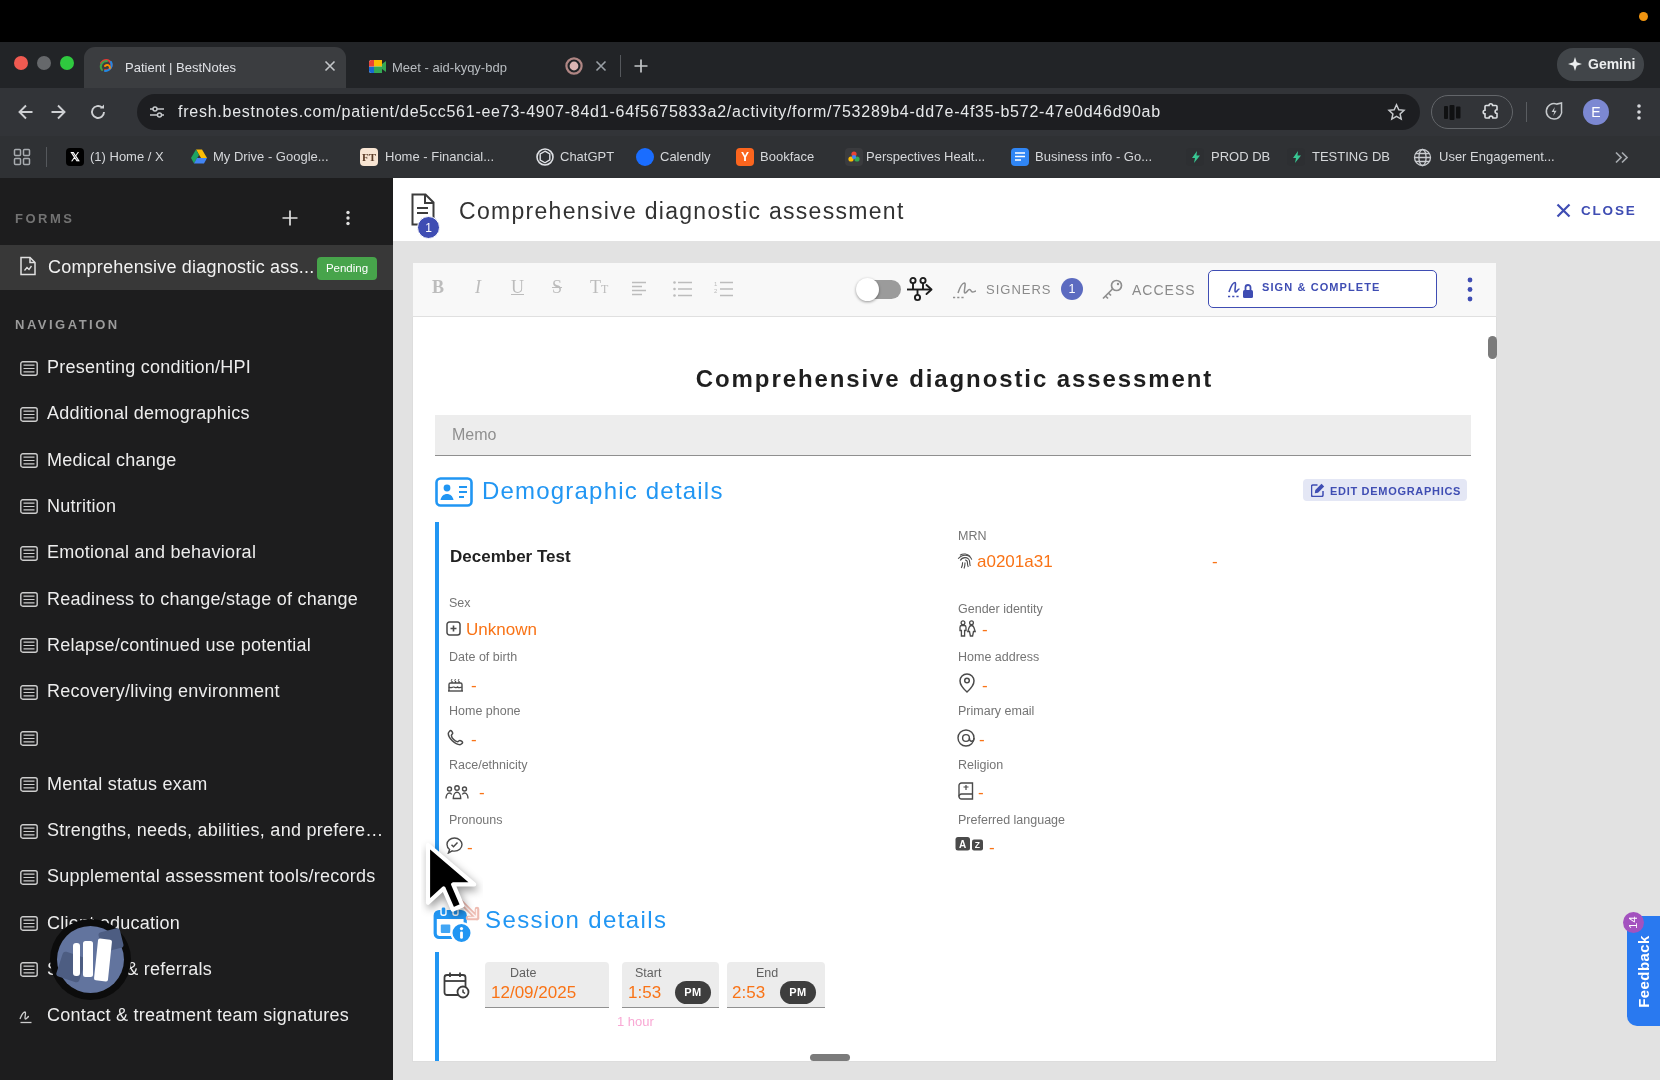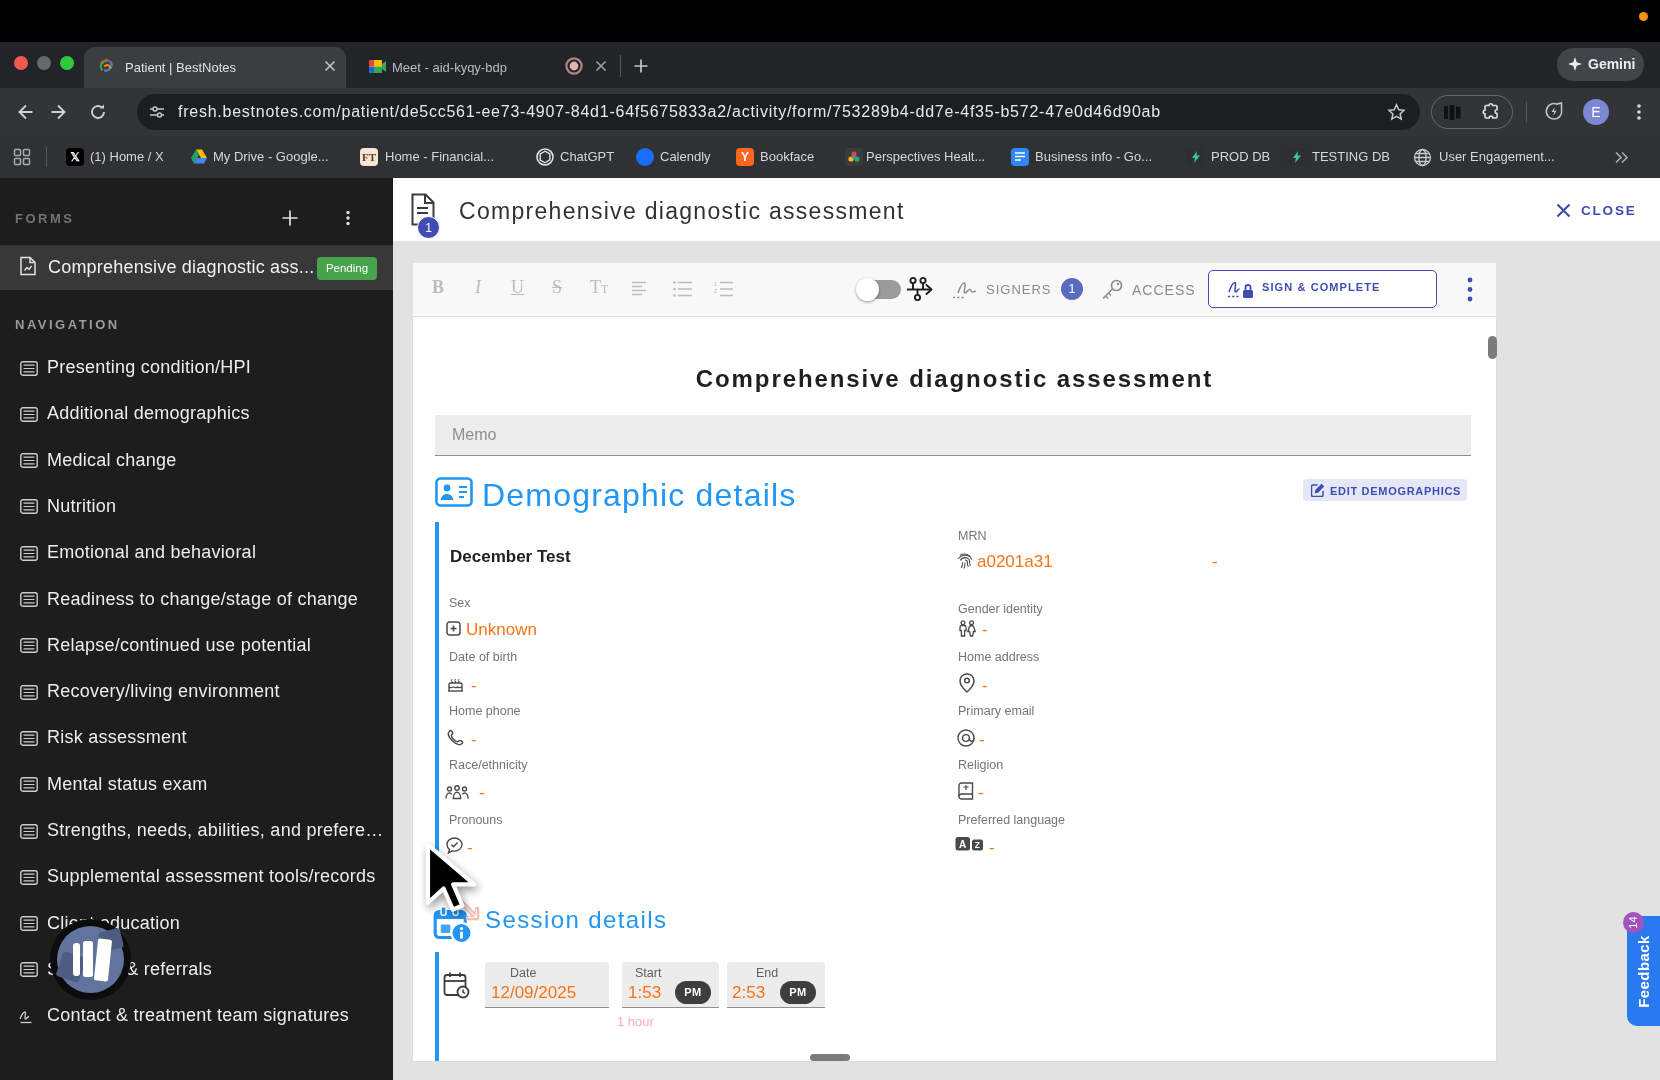--- a/index.html
+++ b/index.html
@@ -236,21 +236,20 @@
   <div class="a navitem" style="top:634.8px">Relapse/continued use potential</div>
   <svg class="a" style="left:20px;top:684.6px" width="18" height="15" viewBox="0 0 18 15" fill="none" stroke="#cdcdcd" stroke-width="1.4">
       <rect x="0.8" y="0.8" width="16.4" height="13.4" rx="2"></rect>
       <path d="M3.5 4.2h11M3.5 7.5h11M3.5 10.8h11" stroke-width="1.2"></path>
     </svg>
   <div class="a navitem" style="top:681.1px">Recovery/living environment</div>
   <svg class="a" style="left:20px;top:730.9px" width="18" height="15" viewBox="0 0 18 15" fill="none" stroke="#cdcdcd" stroke-width="1.4">
       <rect x="0.8" y="0.8" width="16.4" height="13.4" rx="2"></rect>
       <path d="M3.5 4.2h11M3.5 7.5h11M3.5 10.8h11" stroke-width="1.2"></path>
     </svg>
-  <div class="a navitem" style="top:727.4px">Risk assessment</div>
   <svg class="a" style="left:20px;top:777.2px" width="18" height="15" viewBox="0 0 18 15" fill="none" stroke="#cdcdcd" stroke-width="1.4">
       <rect x="0.8" y="0.8" width="16.4" height="13.4" rx="2"></rect>
       <path d="M3.5 4.2h11M3.5 7.5h11M3.5 10.8h11" stroke-width="1.2"></path>
     </svg>
   <div class="a navitem" style="top:773.7px">Mental status exam</div>
   <svg class="a" style="left:20px;top:823.5px" width="18" height="15" viewBox="0 0 18 15" fill="none" stroke="#cdcdcd" stroke-width="1.4">
       <rect x="0.8" y="0.8" width="16.4" height="13.4" rx="2"></rect>
       <path d="M3.5 4.2h11M3.5 7.5h11M3.5 10.8h11" stroke-width="1.2"></path>
     </svg>
   <div class="a navitem" style="top:820.0px">Strengths, needs, abilities, and preferen...</div>
@@ -362,21 +361,21 @@
   <div class="a" style="left:412px;top:365px;width:1085px;text-align:center;font-size:24px;font-weight:bold;color:#1f1f1f;letter-spacing:1.9px">Comprehensive diagnostic assessment</div>
   <div class="a" style="left:435px;top:415px;width:1036px;height:41px;background:#ededed;border-bottom:1.5px solid #8f8f8f"></div>
   <div class="a" style="left:452px;top:426px;font-size:16px;color:#8f8f8f">Memo</div>
 
   <svg class="a" style="left:435px;top:477px" width="38" height="30" viewBox="0 0 38 30">
       <rect x="1.5" y="1.5" width="35" height="27" rx="4" fill="none" stroke="#2196f3" stroke-width="2.6"></rect>
       <circle cx="12" cy="11" r="3.4" fill="#2196f3"></circle>
       <path d="M5.5 23c.8-4 3.4-6 6.5-6s5.7 2 6.5 6z" fill="#2196f3"></path>
       <path d="M24 10h8M24 15h8M24 20h5" stroke="#2196f3" stroke-width="2.2"></path>
     </svg>
-  <div class="a" style="left:482px;top:477px;font-size:32px;color:#2196f3;letter-spacing:1.2px">Demographic details</div>
+  <div class="a" style="left:482px;top:477px;font-size:24px;color:#2196f3;letter-spacing:1.2px">Demographic details</div>
   <div class="a" style="left:1303px;top:479px;width:164px;height:22px;border-radius:4px;background:#e4e7f5"></div>
   <svg class="a" style="left:1311px;top:483px" width="14" height="14" viewBox="0 0 14 14" fill="none" stroke="#3f4db3" stroke-width="1.5">
       <path d="M12 8v4a1.5 1.5 0 0 1-1.5 1.5H2A1.5 1.5 0 0 1 .5 12V3.5A1.5 1.5 0 0 1 2 2h4.5"></path>
       <path d="M10.5.8l2.7 2.7L7 9.7l-3.2.5.5-3.2z" fill="#3f4db3" stroke="none"></path>
     </svg>
   <div class="a" style="left:1330px;top:485px;font-size:11px;font-weight:bold;color:#3f4db3;letter-spacing:.7px">EDIT DEMOGRAPHICS</div>
 
   <div class="a" style="left:435px;top:522px;width:3.5px;height:339px;background:#2196f3"></div>
   <div class="a" style="left:450px;top:547px;font-size:17px;font-weight:bold;color:#212121">December Test</div>
 

